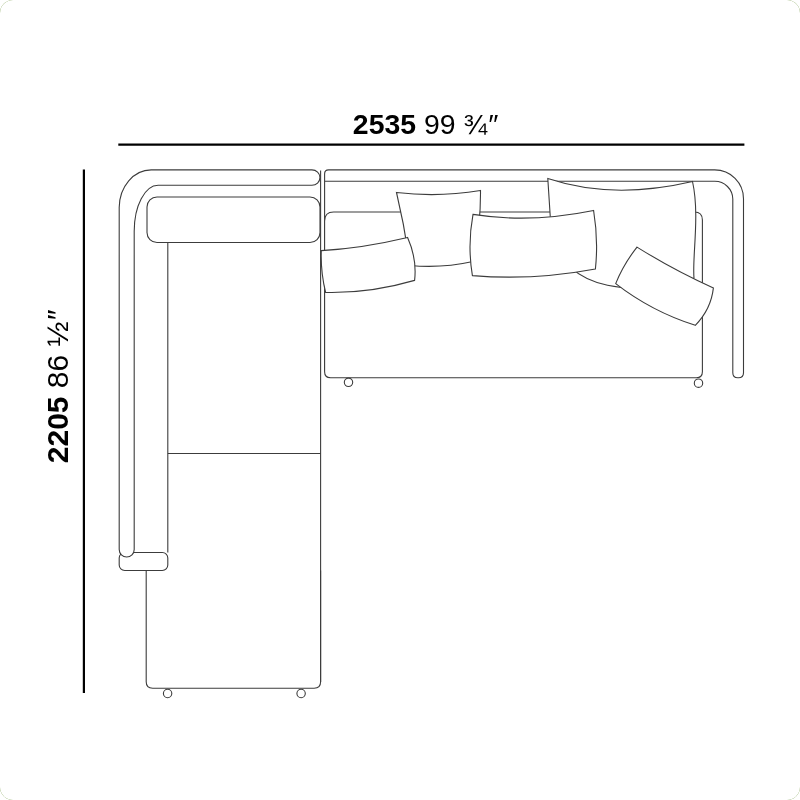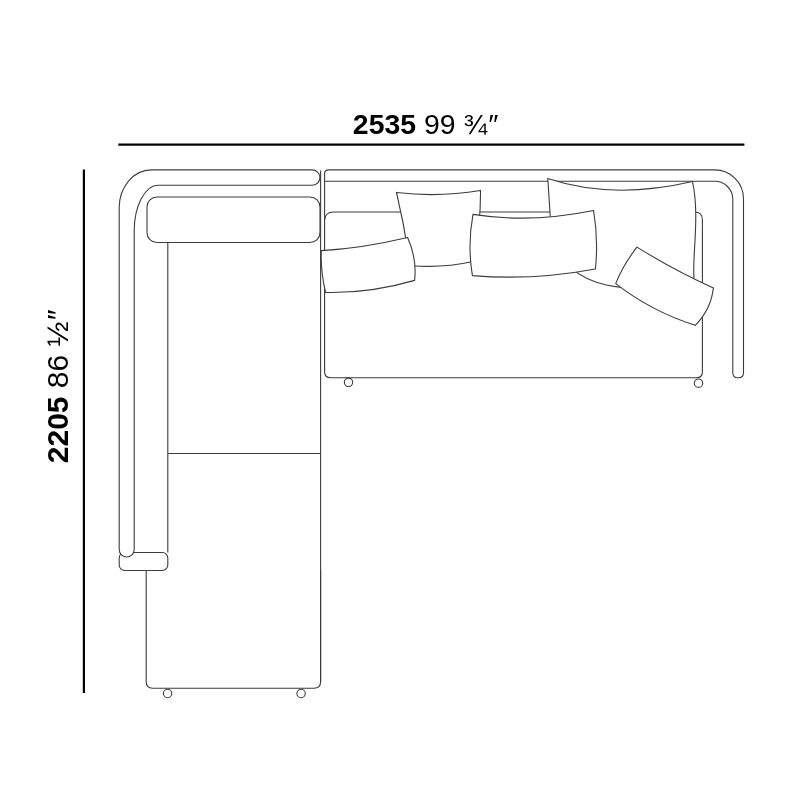--- a/index.html
+++ b/index.html
@@ -1,16 +1,16 @@
 <!DOCTYPE html>
 <html><head>
 <meta charset="utf-8">
 <style>
 html,body{margin:0;padding:0;background:#fff;}
-#stage{position:relative;width:800px;height:800px;background:#4d7c0f;overflow:hidden;}
+#stage{position:relative;width:800px;height:800px;background:#4d7c0f;overflow:hidden;border-radius:13px;}
 text{font-family:"Liberation Sans",sans-serif;}
 </style>
 </head>
 <body>
 
 <div id="stage">
 <svg width="800" height="800" viewBox="0 0 800 800">
 
   <rect x="0" y="0" width="800" height="800" fill="#ffffff"></rect>
 

